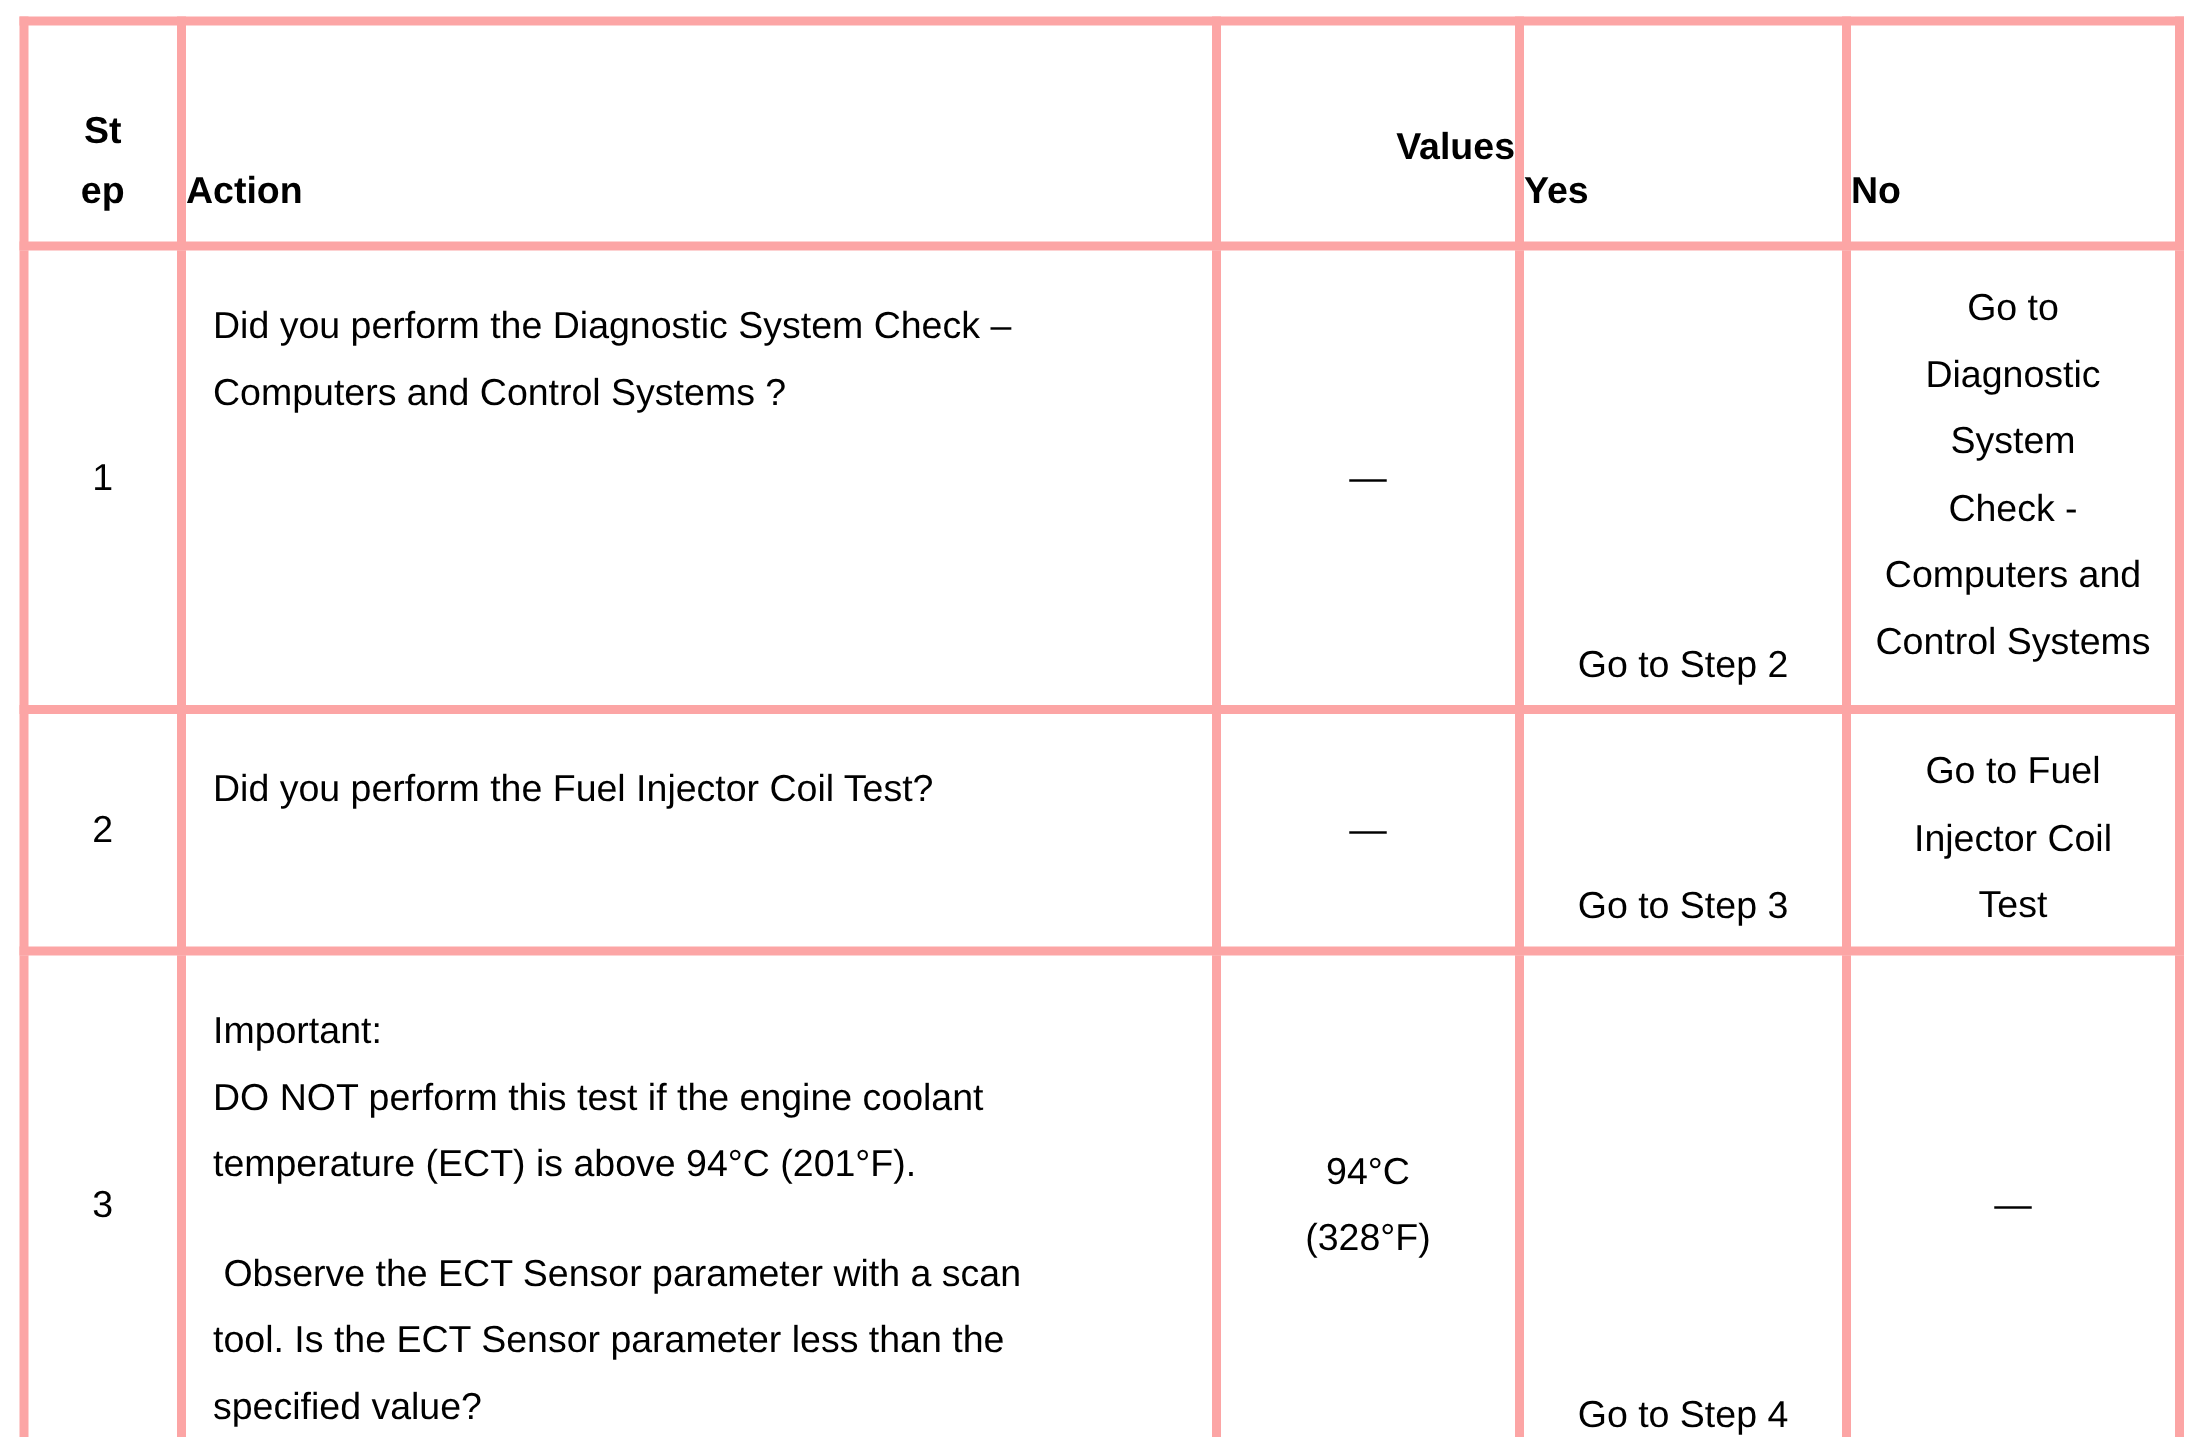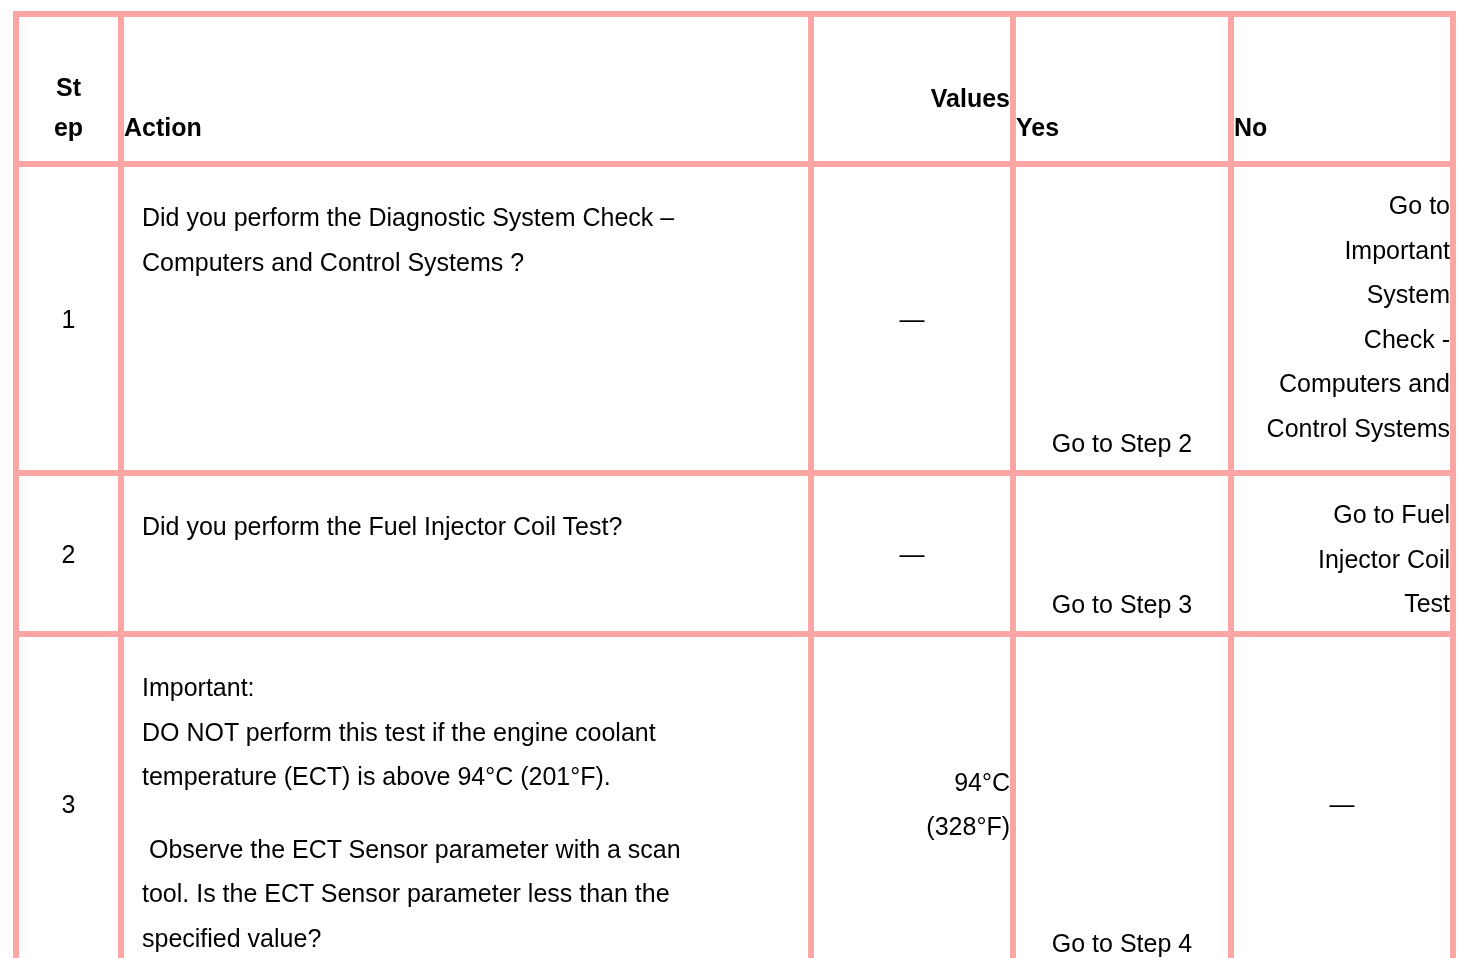--- a/index.html
+++ b/index.html
@@ -98,21 +98,21 @@
   .action-line { white-space: pre; }
 
   .center-text { text-align: center; }
 
   .dash {
     text-align: center;
     font-size: 25px;
   }
 
   .stack-lines {
-    text-align: right;
+    text-align: center;
     line-height: 1.78;
   }
   .stack-lines span { display: block; }
 
   
   td.rel { position: relative; }
   .abs-center-v {
     position: absolute;
     left: 0;
     right: 0;
@@ -185,21 +185,21 @@
       </td>
       <td class="rel">
         <div class="abs-center-v dash">—</div>
       </td>
       <td class="rel">
         <div class="abs-bottom center-text">Go to Step 2</div>
       </td>
       <td class="rel">
         <div class="abs-top stack-lines">
           <span>Go to</span>
-          <span>Important</span>
+          <span>Diagnostic</span>
           <span>System</span>
           <span>Check -</span>
           <span>Computers and</span>
           <span>Control Systems</span>
         </div>
       </td>
     </tr>
 
     <tr class="row-2">
       <td class="rel">

